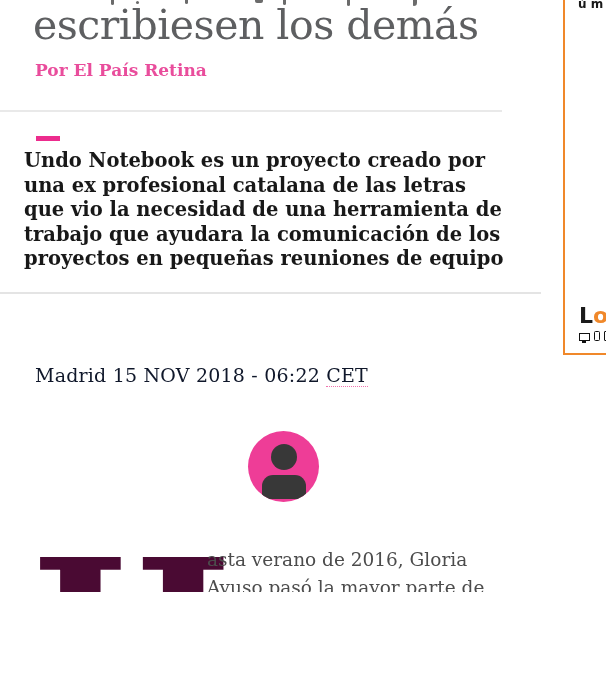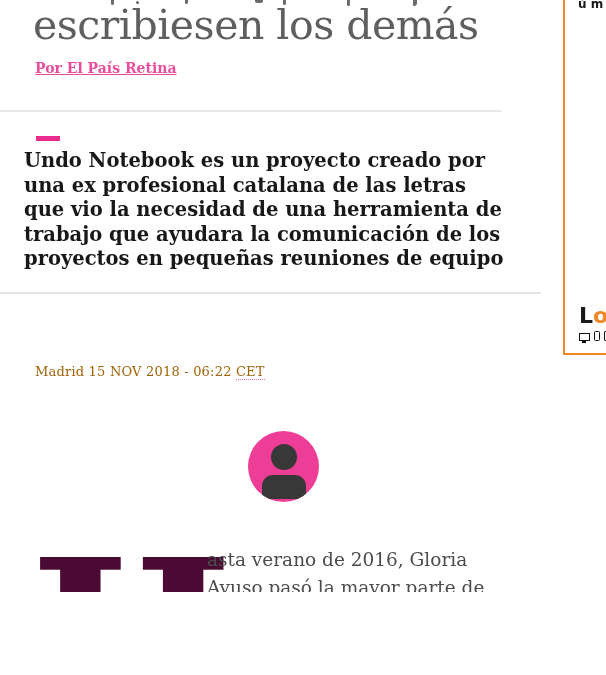--- a/index.html
+++ b/index.html
@@ -16,42 +16,42 @@
   
   .headline {
     position:absolute; left:33px; top:0; width:520px;
     font-size:41px; line-height:50px; font-weight:400;
     color:#5e5f61; letter-spacing:-0.5px; white-space:nowrap;
   }
 
   
   .byline {
     position:absolute; left:35px; top:60px;
-    font-size:14px; font-weight:700; color:#e94d9c;text-decoration:underline;
+    font-size:17px; font-weight:700; color:#e94d9c;
   }
 
   
   .rule { position:absolute; left:0; height:2px; background:#e9e9e9; }
   .rule-1 { top:110px; width:502px; }
   .rule-2 { top:292px; width:541px; background:#e4e4e4; }
 
   
   .standfirst-dash {
     position:absolute; left:36px; top:136px; width:24px; height:5px;
     background:#ec2c8d;
   }
   .standfirst {
     position:absolute; left:24px; top:149px; width:480px;
     font-size:19.5px; line-height:24.5px; font-weight:700; color:#181818;
   }
 
   
   .dateline {
     position:absolute; left:35px; top:364px;
-    font-size:13px; color:#a16207; letter-spacing:0.2px;
+    font-size:19px; color:#0f172a; letter-spacing:0.2px;
   }
   .dateline .tz { border-bottom:1px dotted #ef74ae; }
 
   
   .avatar {
     position:absolute; left:248px; top:431px; width:71px; height:71px;
     border-radius:50%; background:#ee3d97; overflow:hidden; cursor:pointer;
   }
   .avatar .head {
     position:absolute; left:22.5px; top:13px; width:26px; height:26px;

